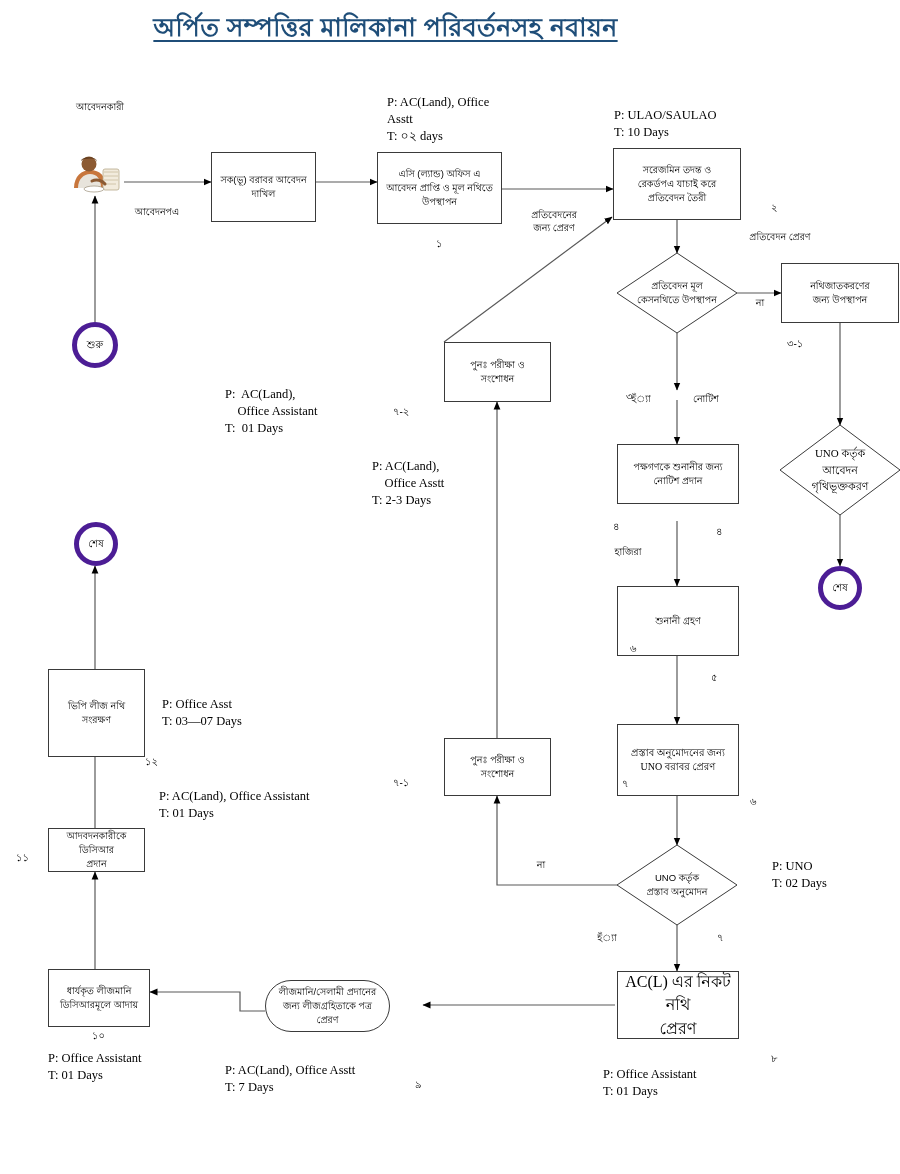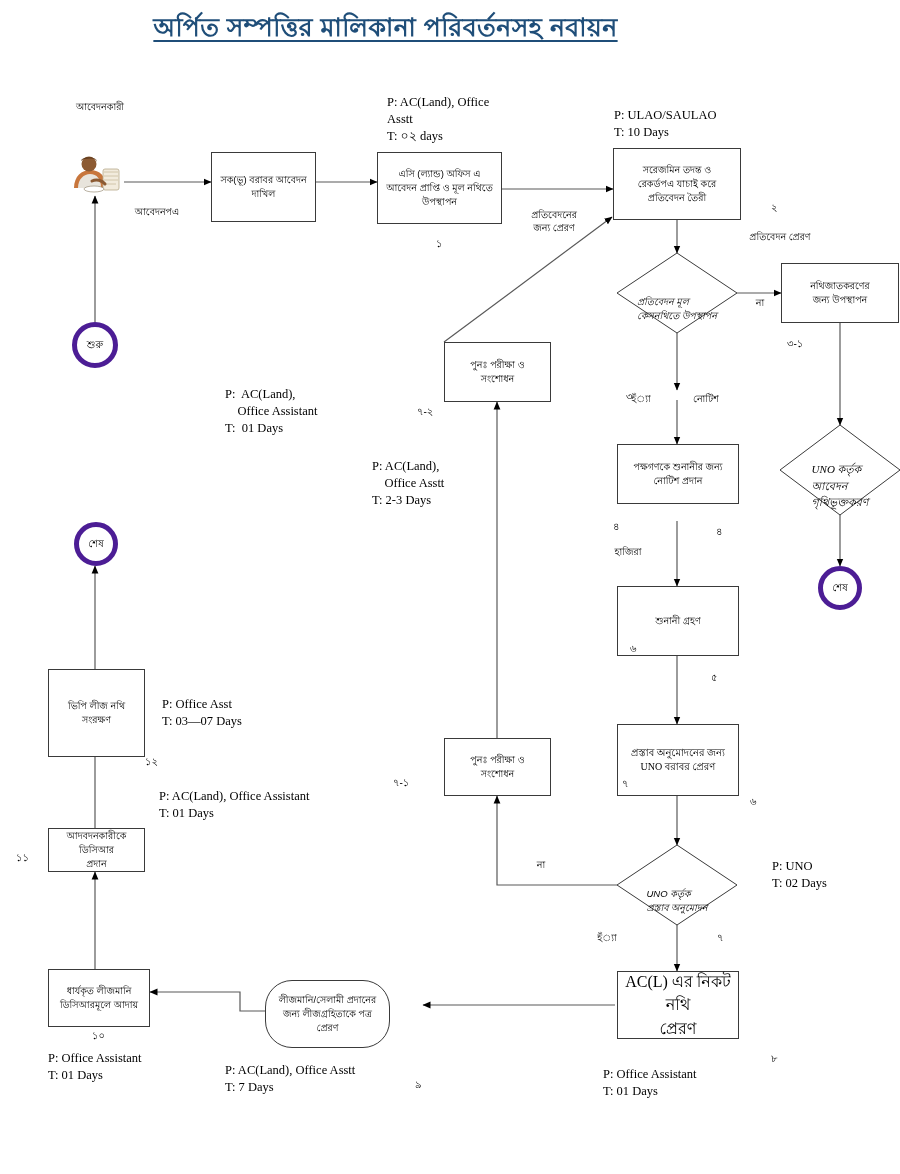--- a/index.html
+++ b/index.html
@@ -49,31 +49,31 @@
   .diamond-wrap {
     position: absolute;
   }
   .diamond-wrap svg {
     position: absolute;
     left: 0; top: 0;
     overflow: visible;
   }
   .diamond-label {
     position: absolute;
-    left: 0; top: 16px;
+    left: 0; top: 0;
     width: 100%; height: 100%;
     display: flex;
     align-items: center;
     justify-content: center;
+    text-align: center;
     font-size: 9.5px;
     line-height: 1.5;
     font-family: "Liberation Sans", "DejaVu Sans", sans-serif;
     color: #000;
     pointer-events: none;
-    font-style: italic;
   }
   .circle {
     position: absolute;
     border: 5px solid #4c1d95;
     border-radius: 50%;
     background: #fff;
     display: flex;
     align-items: center;
     justify-content: center;
     font-size: 10px;
@@ -211,34 +211,34 @@
 
   <div class="box" style="left:617px; top:586px; width:122px; height:70px;">শুনানী গ্রহণ</div>
   <div class="step-num" style="left:630px; top:641px;">৬</div>
 
   <div class="box serif" style="left:617px; top:724px; width:122px; height:72px; font-size:10px;">প্রস্তাব অনুমোদনের জন্য<br>UNO বরাবর প্রেরণ</div>
   <div class="step-num" style="left:622px; top:776px;">৭</div>
 
   <div class="box serif" style="left:617px; top:971px; width:122px; height:68px; font-size:16px;">AC(L) এর নিকট নথি<br>প্রেরণ</div>
   <div class="step-num" style="left:771px; top:1051px;">৮</div>
 
-  <div class="box" style="left:265px; top:980px; width:125px; height:68px;border-radius:27px;">লীজমানি/সেলামী প্রদানের<br>জন্য লীজগ্রহিতাকে পত্র<br>প্রেরণ</div>
+  <div class="box" style="left:265px; top:980px; width:125px; height:52px;border-radius:27px;">লীজমানি/সেলামী প্রদানের<br>জন্য লীজগ্রহিতাকে পত্র<br>প্রেরণ</div>
   <div class="step-num" style="left:415px; top:1077px;">৯</div>
 
   <div class="box" style="left:48px; top:969px; width:102px; height:58px;">ধার্যকৃত লীজমানি<br>ডিসিআরমূলে আদায়</div>
   <div class="step-num" style="left:92px; top:1028px;">১০</div>
 
   <div class="box" style="left:48px; top:828px; width:97px; height:44px;">আদবদনকারীকে ডিসিআর<br>প্রদান</div>
   <div class="step-num" style="left:16px; top:850px;">১১</div>
 
   <div class="box" style="left:48px; top:650px; width:97px; height:88px;margin-top:19px;">ভিপি লীজ নথি সংরক্ষণ</div>
   <div class="step-num" style="left:145px; top:754px;">১২</div>
 
   <div class="box" style="left:444px; top:342px; width:107px; height:60px;">পুনঃ পরীক্ষা ও<br>সংশোধন</div>
-  <div class="step-num" style="left:393px; top:404px;margin-left:24px;">৭-২</div>
+  <div class="step-num" style="left:393px; top:404px;">৭-২</div>
 
   <div class="box" style="left:444px; top:738px; width:107px; height:58px;">পুনঃ পরীক্ষা ও<br>সংশোধন</div>
   <div class="step-num" style="left:393px; top:775px;">৭-১</div>
 
   <div class="diamond-wrap" style="left:617px; top:253px; width:120px; height:80px;">
     <svg width="120" height="80">
         <polygon points="60,0 120,40 60,80 0,40" fill="#fff" stroke="#3a3a3a" stroke-width="1"></polygon>
       </svg>
     <div class="diamond-label">প্রতিবেদন মূল<br>কেসনথিতে উপস্থাপন</div>
   </div>

